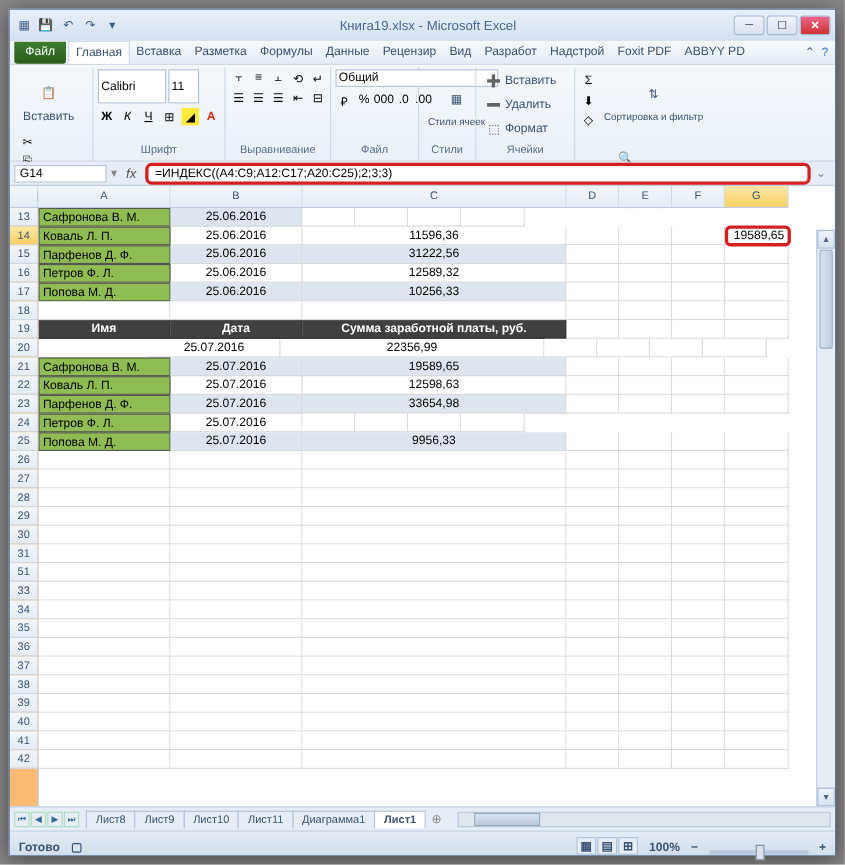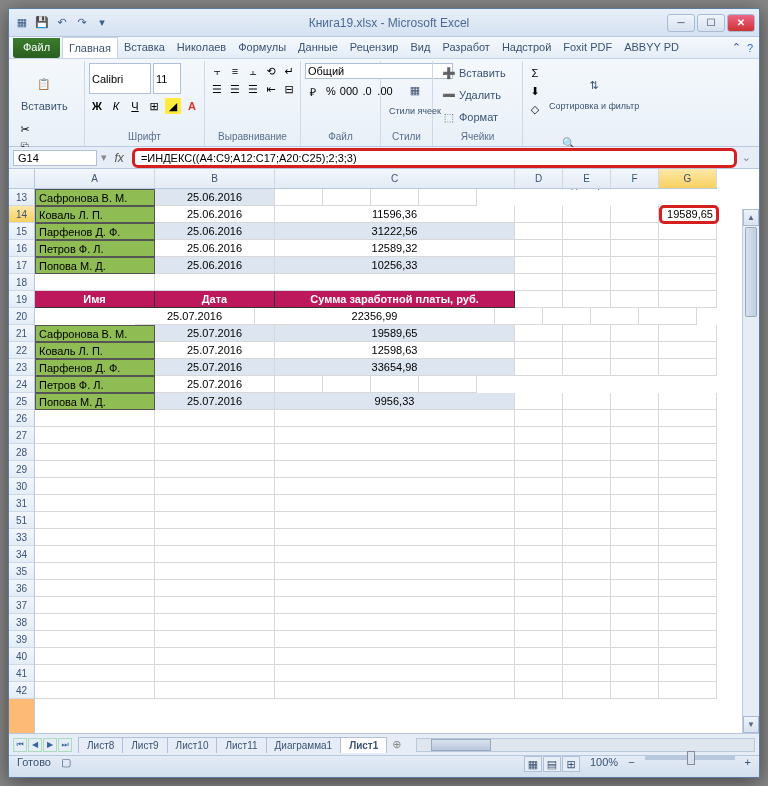--- a/index.html
+++ b/index.html
@@ -35,34 +35,34 @@
 .rh{height:17px;border-bottom:1px solid #cdd9e8;display:flex;align-items:center;justify-content:center;font-size:10px;color:#3b5373;background:linear-gradient(#f2f6fb,#e4ecf6);}
 .rh.sel{background:linear-gradient(#fce8a8,#f8d060);}
 .colheaders{height:20px;display:flex;background:#e7edf6;border-bottom:1px solid #b8c8de;}
 .ch{border-right:1px solid #cdd9e8;display:flex;align-items:center;justify-content:center;font-size:10px;color:#3b5373;background:linear-gradient(#f2f6fb,#e4ecf6);}
 .ch.sel{background:linear-gradient(#fce8a8,#f8d060);}
 .corner{width:26px;height:20px;background:linear-gradient(#f2f6fb,#e4ecf6);border-right:1px solid #b8c8de;border-bottom:1px solid #b8c8de;}
 .gridwrap{flex:1;overflow:hidden;position:relative;}
 .gridrows{position:relative;}
 .gr{display:flex;height:17px;}
 .gc{border-right:1px solid #d8d8d8;border-bottom:1px solid #d8d8d8;padding:0 3px;font-size:11px;display:flex;align-items:center;overflow:hidden;white-space:nowrap;}
-.gc.hdr{background:#be185d;color:#fff;font-weight:bold;justify-content:center;border-right:1px solid #333;border-bottom:1px solid #333;}
+.gc.hdr{background:#404040;color:#fff;font-weight:bold;justify-content:center;border-right:1px solid #333;border-bottom:1px solid #333;}
 .gc.name{background:#8fbc53;justify-content:flex-start;border:1px solid #555;}
 .gc.alt{background:#dde6f0;}
 .gc.num{justify-content:center;}
 .gc.empty{background:#fff;}
 .active-cell{position:absolute;border:3px solid #d62020;border-radius:5px;pointer-events:none;}
 .sheettabs{height:22px;background:#e7edf6;border-top:1px solid #b8c8de;display:flex;align-items:center;padding:0 4px;}
 .stnav{display:flex;gap:1px;margin-right:6px;}
 .stnav span{width:14px;height:14px;border:1px solid #adb;display:flex;align-items:center;justify-content:center;font-size:8px;color:#369;}
 .stab{padding:2px 8px;background:#e7edf6;border:1px solid #b0c0d8;border-bottom:none;font-size:10px;color:#3b5373;margin-right:-1px;}
 .stab.active{background:#fff;font-weight:bold;}
 .hscroll{flex:1;height:14px;background:#e0e6ee;margin-left:8px;border:1px solid #b8c8de;position:relative;}
 .hscroll-thumb{position:absolute;left:14px;width:60px;top:0;bottom:0;background:linear-gradient(#d8e2f0,#bac8dc);border:1px solid #9ab;}
-.statusbar{height:22px;background:linear-gradient(#e4ecf6,#d2deee);border-top:1px solid #b8c8de;display:flex;align-items:flex-start;padding:0 8px;font-size:10px;color:#3b5373;gap:10px;}
+.statusbar{height:22px;background:linear-gradient(#e4ecf6,#d2deee);border-top:1px solid #b8c8de;display:flex;align-items:flex-end;padding:0 8px;font-size:10px;color:#3b5373;gap:10px;font-weight:bold;}
 .statusbar .spacer{flex:1;}
 .zslider{width:90px;height:4px;background:#b8c8de;position:relative;}
 .zslider-thumb{position:absolute;width:8px;height:14px;background:#d8e2f0;border:1px solid #889;top:-5px;left:42px;}
 .viewbtns{display:flex;gap:1px;}
 .viewbtn{width:18px;height:16px;border:1px solid #b0c0d8;background:#e7edf6;display:flex;align-items:center;justify-content:center;}
 .vscroll{position:absolute;right:0;top:20px;bottom:0;width:17px;background:#e7edf6;border-left:1px solid #c0cde0;}
 .vscroll-btn{height:17px;background:linear-gradient(#eef3fa,#d8e2f0);border:1px solid #a8bad4;display:flex;align-items:center;justify-content:center;font-size:8px;color:#568;}
 .vscroll-thumb{position:absolute;left:2px;right:2px;top:18px;height:90px;background:linear-gradient(90deg,#d8e2f0,#c0cee0);border:1px solid #9ab;border-radius:2px;}
 </style>
 </head>
@@ -83,21 +83,21 @@
       <div class="winbtn">─</div>
       <div class="winbtn">☐</div>
       <div class="winbtn close">✕</div>
     </div>
   </div>
 
   <div class="menubar">
     <div class="filetab">Файл</div>
     <div class="tab active">Главная</div>
     <div class="tab">Вставка</div>
-    <div class="tab">Николаев</div>
+    <div class="tab">Разметка</div>
     <div class="tab">Формулы</div>
     <div class="tab">Данные</div>
     <div class="tab">Рецензир</div>
     <div class="tab">Вид</div>
     <div class="tab">Разработ</div>
     <div class="tab">Надстрой</div>
     <div class="tab">Foxit PDF</div>
     <div class="tab">ABBYY PD</div>
     <div class="helpicons">
       <span>⌃</span>

